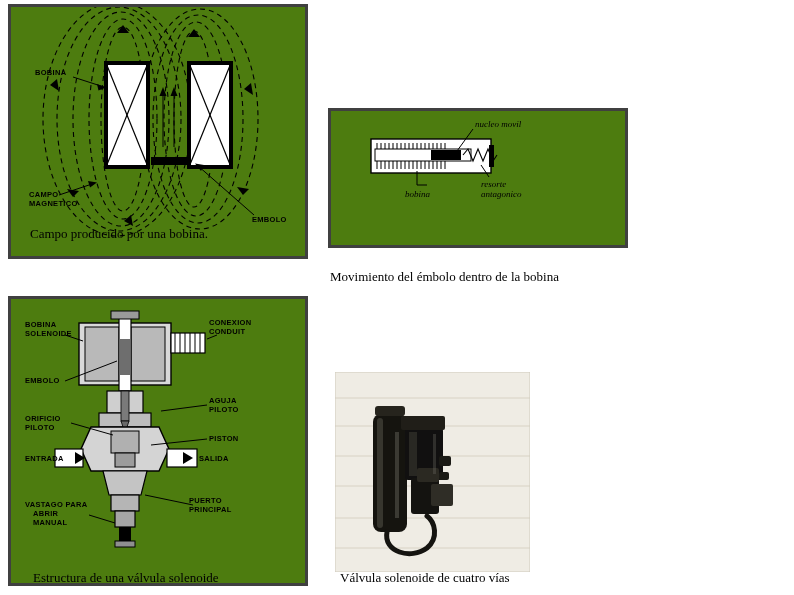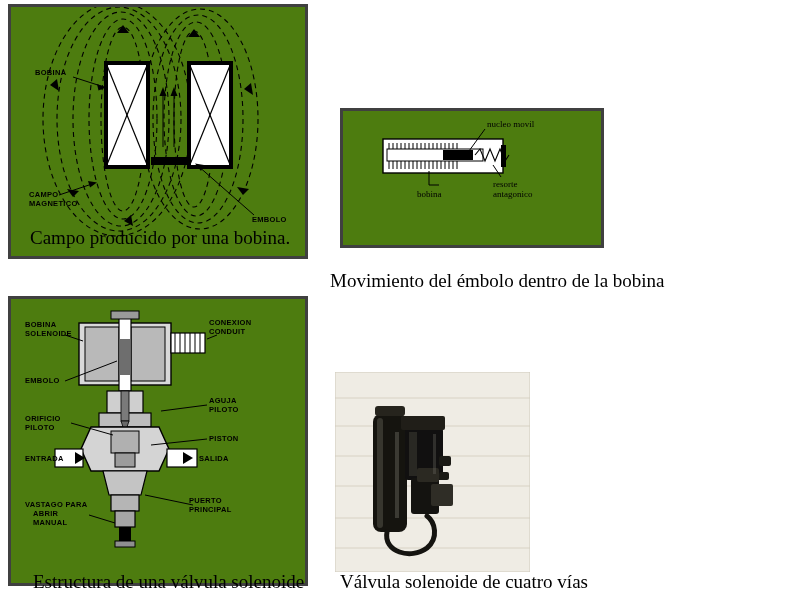--- a/index.html
+++ b/index.html
@@ -26,39 +26,40 @@
   .panel {
     position: absolute;
     box-sizing: border-box;
   }
   .panel-frame {
     border: 3px solid #404040;
     background: #4d7c0f;
   }
   .fig-caption {
     font-family: "Liberation Serif", serif;
-    font-size: 19px;
+    font-size: 13px;
     color: #000000;
     line-height: 1.15;
     white-space: nowrap;
   }
 
   
   #panel-coil-field {
     left: 8px;
     top: 4px;
     width: 300px;
     height: 255px;
   }
   
   #panel-plunger {
-    left: 340px;
+    left: 328px;
     top: 108px;
-    width: 264px;
+    width: 300px;
     height: 140px;
+    font-style: italic;
   }
   
   #panel-valve-structure {
     left: 8px;
     top: 296px;
     width: 300px;
     height: 290px;
   }
   
   #panel-valve-photo {

